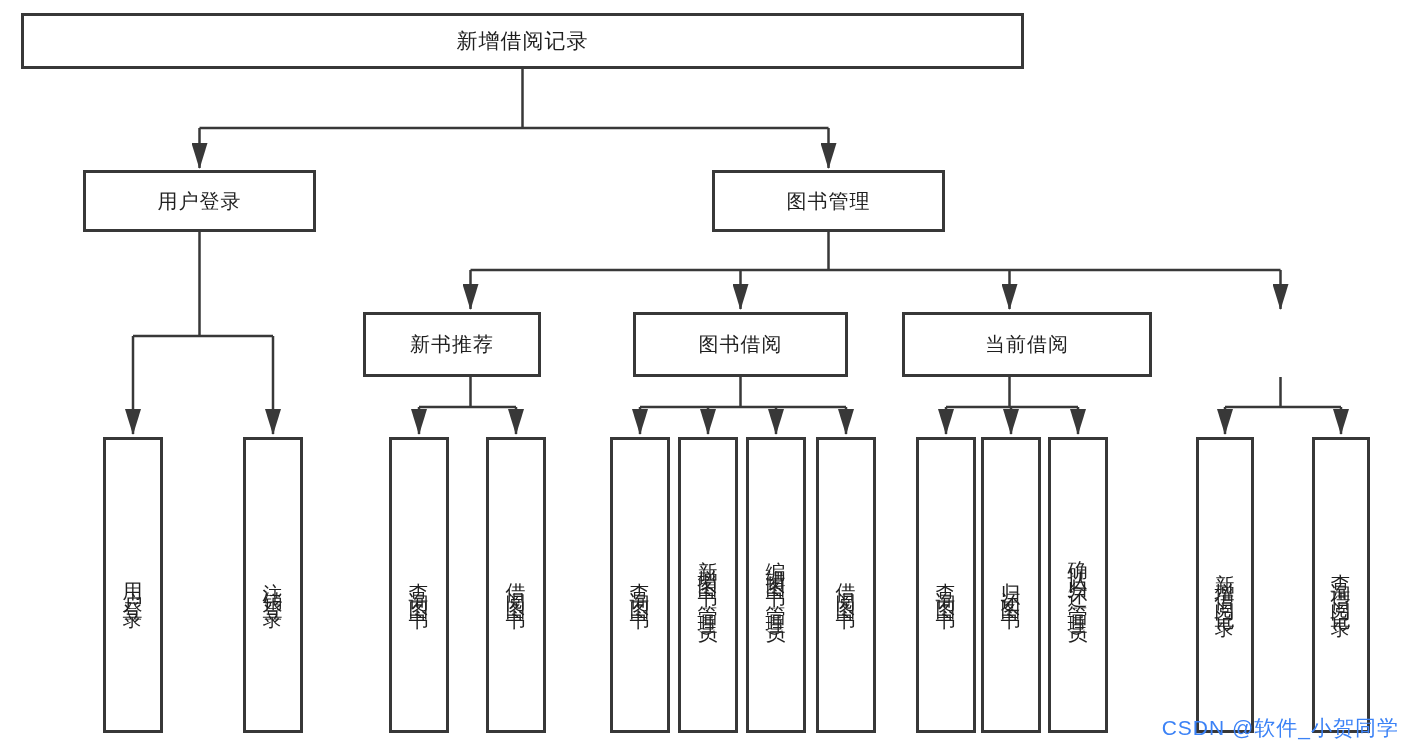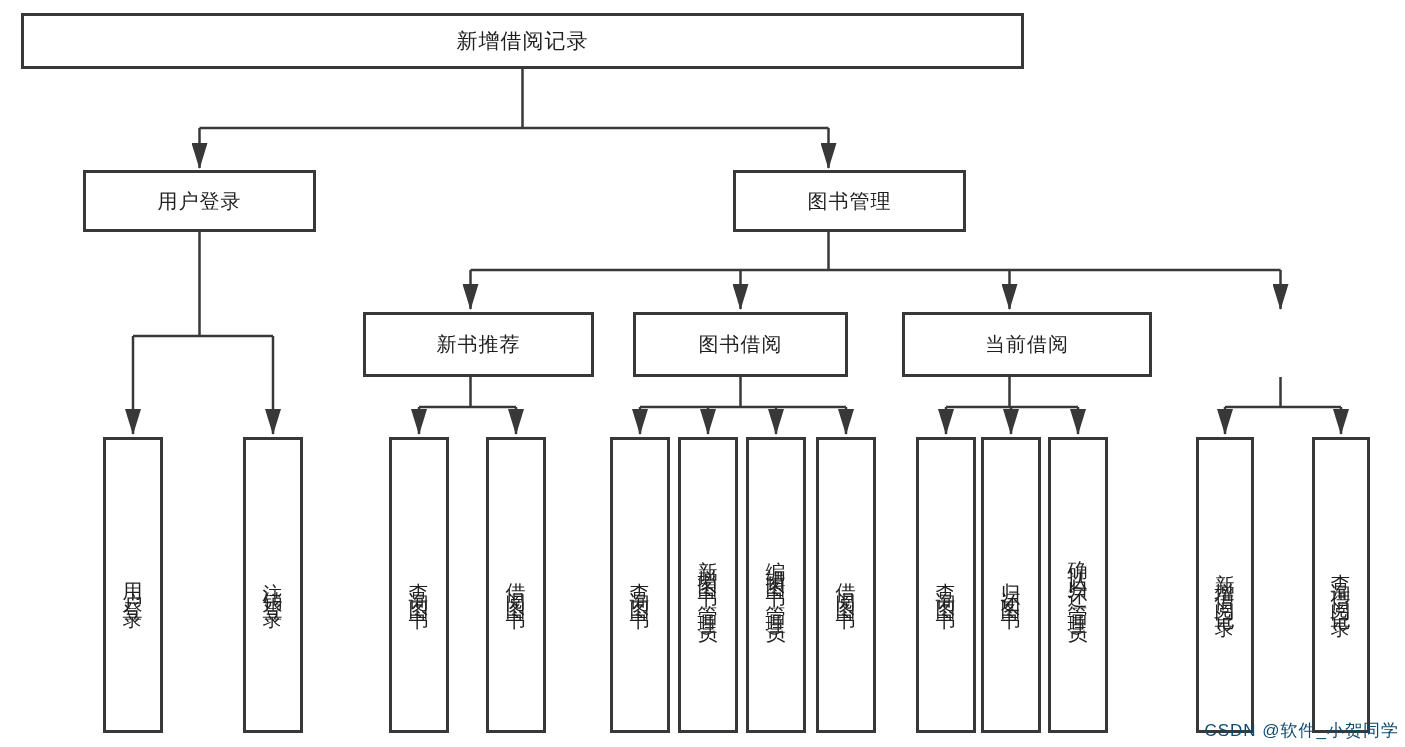--- a/index.html
+++ b/index.html
@@ -46,22 +46,22 @@
     writing-mode: vertical-rl;
     text-orientation: mixed;
     font-size: 20px;
     line-height: 1;
     letter-spacing: 9px;
   }
   .watermark {
     position: absolute;
     right: 6px;
     bottom: 5px;
-    font-size: 17px;
-    color: #0c4a6e;
+    font-size: 21px;
+    color: #3b82f6;
     letter-spacing: 1px;
     white-space: nowrap;
   }
 </style>
 </head>
 <body>
 
 <div id="stage">
 
   <svg id="connector-layer" viewBox="0 0 1405 747" xmlns="http://www.w3.org/2000/svg">
@@ -102,25 +102,25 @@
     </g>
   </svg>
 
   <div class="box title-box" style="left:21px; top:13px; width:1003px; height:56px;">
     <span>新增借阅记录</span>
   </div>
 
   <div class="box hnode" style="left:83px; top:170px; width:233px; height:62px;">
     <span>用户登录</span>
   </div>
-  <div class="box hnode" style="left:712px; top:170px; width:233px; height:62px;margin-left:21px;">
+  <div class="box hnode" style="left:712px; top:170px; width:233px; height:62px;">
     <span>图书管理</span>
   </div>
 
-  <div class="box hnode" style="left:363px; top:312px; width:231px; height:65px;">
+  <div class="box hnode" style="left:363px; top:312px; width:178px; height:65px;">
     <span>新书推荐</span>
   </div>
   <div class="box hnode" style="left:633px; top:312px; width:215px; height:65px;text-align:center;">
     <span>图书借阅</span>
   </div>
   <div class="box hnode" style="left:902px; top:312px; width:250px; height:65px;">
     <span>当前借阅</span>
   </div>
 
   <div class="box leaf" style="left:103px; top:437px; width:60px; height:296px;">

